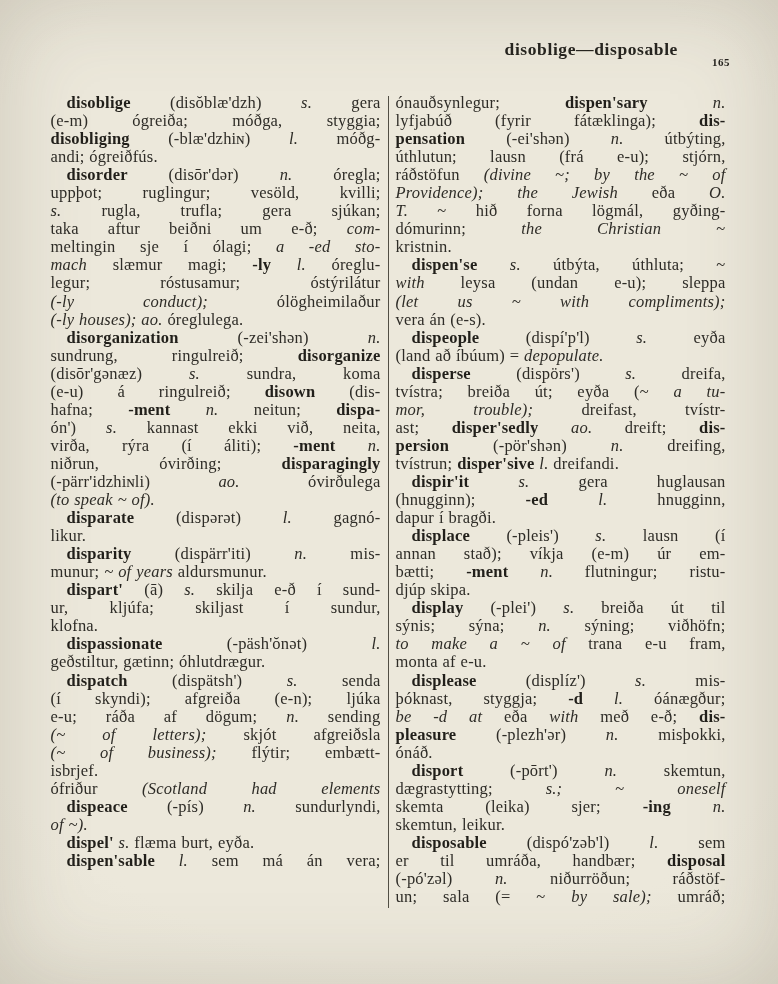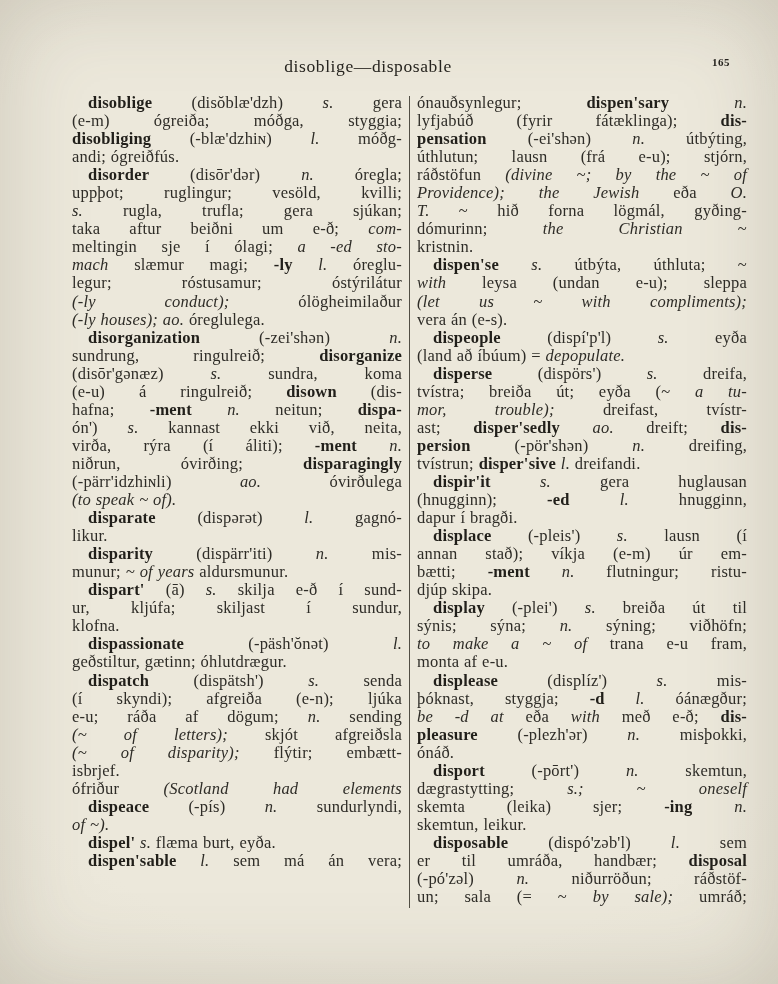--- a/index.html
+++ b/index.html
@@ -7,30 +7,30 @@
     width:778px; height:984px; overflow:hidden;
     font-family:"Liberation Serif", serif;
   }
   .page {
     position:relative; width:778px; height:984px;
     background: radial-gradient(ellipse 130% 105% at 50% 45%, #ece8db 50%, #e5e1d3 78%, #d9d5c6 100%);
     box-shadow: inset 0 0 90px rgba(95,88,70,.22);
     color:#2e2c27;
   }
   .running-head {
-    position:absolute; top:56px; left:58px; width:620px;
-    text-align:center; font-weight:normal; font-size:17.5px;
+    position:absolute; top:39px; left:58px; width:620px;
+    text-align:right; font-weight:bold; font-size:17.5px;
     letter-spacing:.6px; color:#26241f;
   }
   .page-number {
     position:absolute; top:56px; right:48px;
     font-size:11px; font-weight:bold; letter-spacing:.5px; color:#26241f;
   }
   .columns {
-    position:absolute; top:94px; left:72px; width:676px; display:flex;
+    position:absolute; top:94px; left:50px; width:676px; display:flex;justify-content:center;
   }
   .col { width:330px; }
   .divider {
     width:0; border-left:1.6px solid #514e44; margin:2px 7px 0 7px; height:812px;
   }
   .line {
     font-size:16.5px; line-height:18.05px; height:18.05px;
     text-align:justify; text-align-last:justify;
     letter-spacing:.2px; word-spacing:.5px; white-space:normal;
   }
@@ -76,21 +76,21 @@
         <div class="line end"><span>munur; </span><span class="i">~ of years</span><span> aldursmunur.</span></div>
         <div class="line ind"><span class="b">dispart'</span><span> (ā) </span><span class="i">s.</span><span> skilja e-ð í sund-</span></div>
         <div class="line"><span>ur, kljúfa; skiljast í sundur,</span></div>
         <div class="line end"><span>klofna.</span></div>
         <div class="line ind"><span class="b">dispassionate</span><span> (-päsh'ŏnət) </span><span class="i">l.</span></div>
         <div class="line end"><span>geðstiltur, gætinn; óhlutdrægur.</span></div>
         <div class="line ind"><span class="b">dispatch</span><span> (dispätsh') </span><span class="i">s.</span><span> senda</span></div>
         <div class="line"><span>(í skyndi); afgreiða (e-n); ljúka</span></div>
         <div class="line"><span>e-u; ráða af dögum; </span><span class="i">n.</span><span> sending</span></div>
         <div class="line"><span class="i">(~ of letters);</span><span> skjót afgreiðsla</span></div>
-        <div class="line"><span class="i">(~ of disparity);</span><span> flýtir; embætt-</span></div>
+        <div class="line"><span class="i">(~ of business);</span><span> flýtir; embætt-</span></div>
         <div class="line end"><span>isbrjef.</span></div>
         <div class="line"><span>ófriður </span><span class="i">(Scotland had elements</span></div>
         <div class="line ind"><span class="b">dispeace</span><span> (-pís) </span><span class="i">n.</span><span> sundurlyndi,</span></div>
         <div class="line end"><span class="i">of ~).</span></div>
         <div class="line ind end"><span class="b">dispel'</span><span> </span><span class="i">s.</span><span> flæma burt, eyða.</span></div>
         <div class="line ind"><span class="b">dispen'sable</span><span> </span><span class="i">l.</span><span> sem má án vera;</span></div>
       </div>
     <div class="divider"></div>
     <div class="col">
         <div class="line"><span>ónauðsynlegur; </span><span class="b">dispen'sary</span><span> </span><span class="i">n.</span></div>

